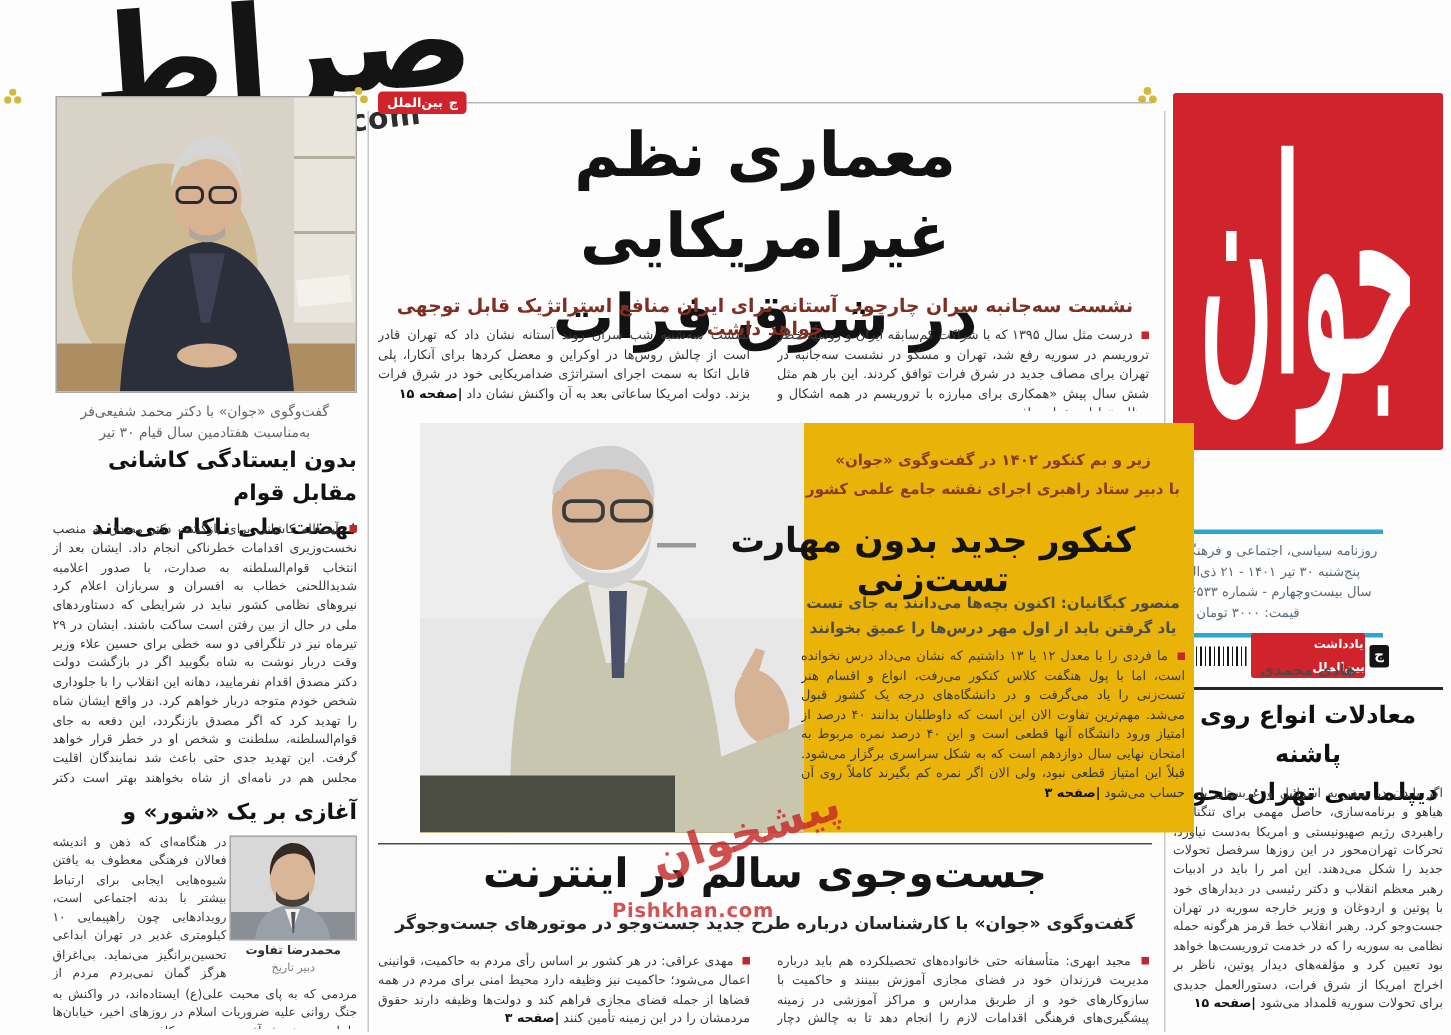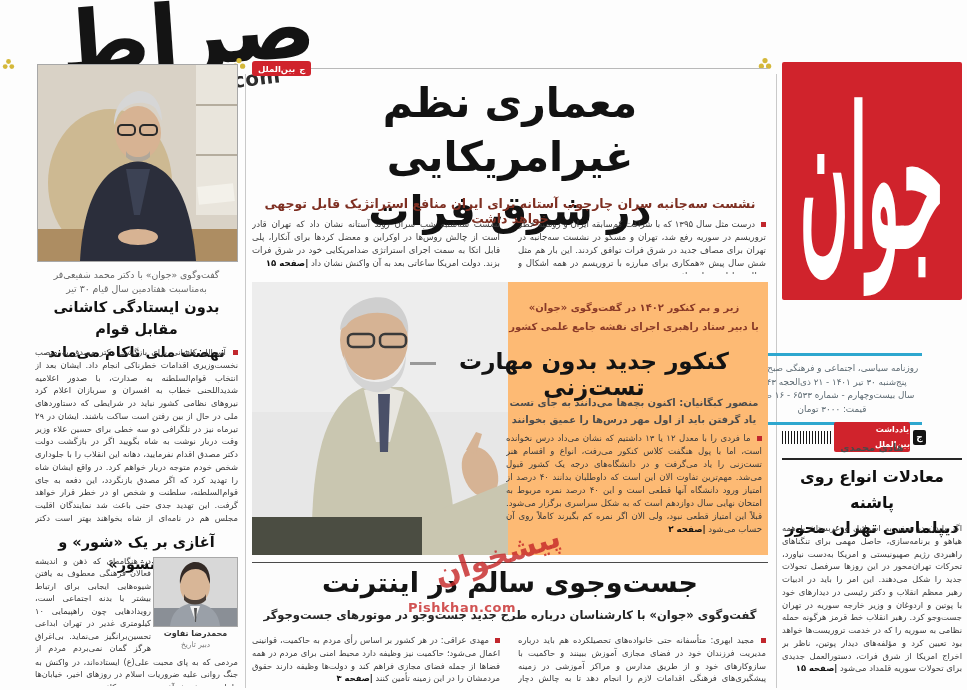--- a/index.html
+++ b/index.html
@@ -40,35 +40,35 @@
   .vline { width:1px; background:#c9c9c9; }
   .hline { height:1px; background:#b9b9b9; }
   .trefoil svg { display:block; }
 
   
   .lead-tag { height:15px; background:#d0232c; border-radius:3px; color:#fff; font-size:8.5px; display:flex; align-items:center; gap:4px; padding:0 6px; font-weight:bold; }
   .lead-headline { text-align:center; font-weight:800; font-size:41px; line-height:1.32; color:#121212; letter-spacing:-1px; }
   .lead-sub { text-align:center; font-size:12.5px; font-weight:bold; color:#7e2f22; }
 
   
-  .konkur { background:#fdba74; }
+  .konkur { background:#eab308;margin-left:28px; }
   .k-kicker { text-align:center; font-size:10px; font-weight:bold; color:#8a3a28; line-height:1.9; }
   .k-headline { text-align:center; font-size:23px; font-weight:800; color:#141414; letter-spacing:-.5px; }
   .k-sub { text-align:center; font-size:10px; font-weight:bold; color:#4c4c4c; line-height:1.7; }
 
   
   .search-headline { text-align:center; font-size:27px; font-weight:800; color:#141414; letter-spacing:-.5px; }
   .search-sub { text-align:center; font-size:11.5px; font-weight:bold; color:#272727; }
   .pish-callig { font-size:30px; font-weight:bold; color:rgba(198,40,40,.82); transform:rotate(-18deg); }
   .pish-site { font-size:13px; font-weight:bold; color:rgba(198,40,40,.8); letter-spacing:.5px; }
 
   
   .photo-frame { border:1px solid #a8a8a8; background:#ddd; overflow:hidden; }
   .kicker-gray { text-align:center; font-size:9.3px; color:#666; line-height:1.55; }
-  .col-headline { text-align:center; font-size:14.5px; font-weight:800; color:#121212; line-height:1.55; }
+  .col-headline { text-align:right; font-size:14.5px; font-weight:800; color:#121212; line-height:1.55; }
   .caption-name { text-align:center; font-size:8px; font-weight:bold; color:#333; margin-top:2px; }
   .caption-role { text-align:center; font-size:7.5px; color:#7d7d7d; margin-top:2px; }
 </style>
 </head>
 <body>
 
 <div class="page">
 
   <div class="abs" style="left:52px;top:-8px;width:270px;height:125px;">
     <div class="serat-callig abs" style="left:8px;top:0;">صراط</div>

